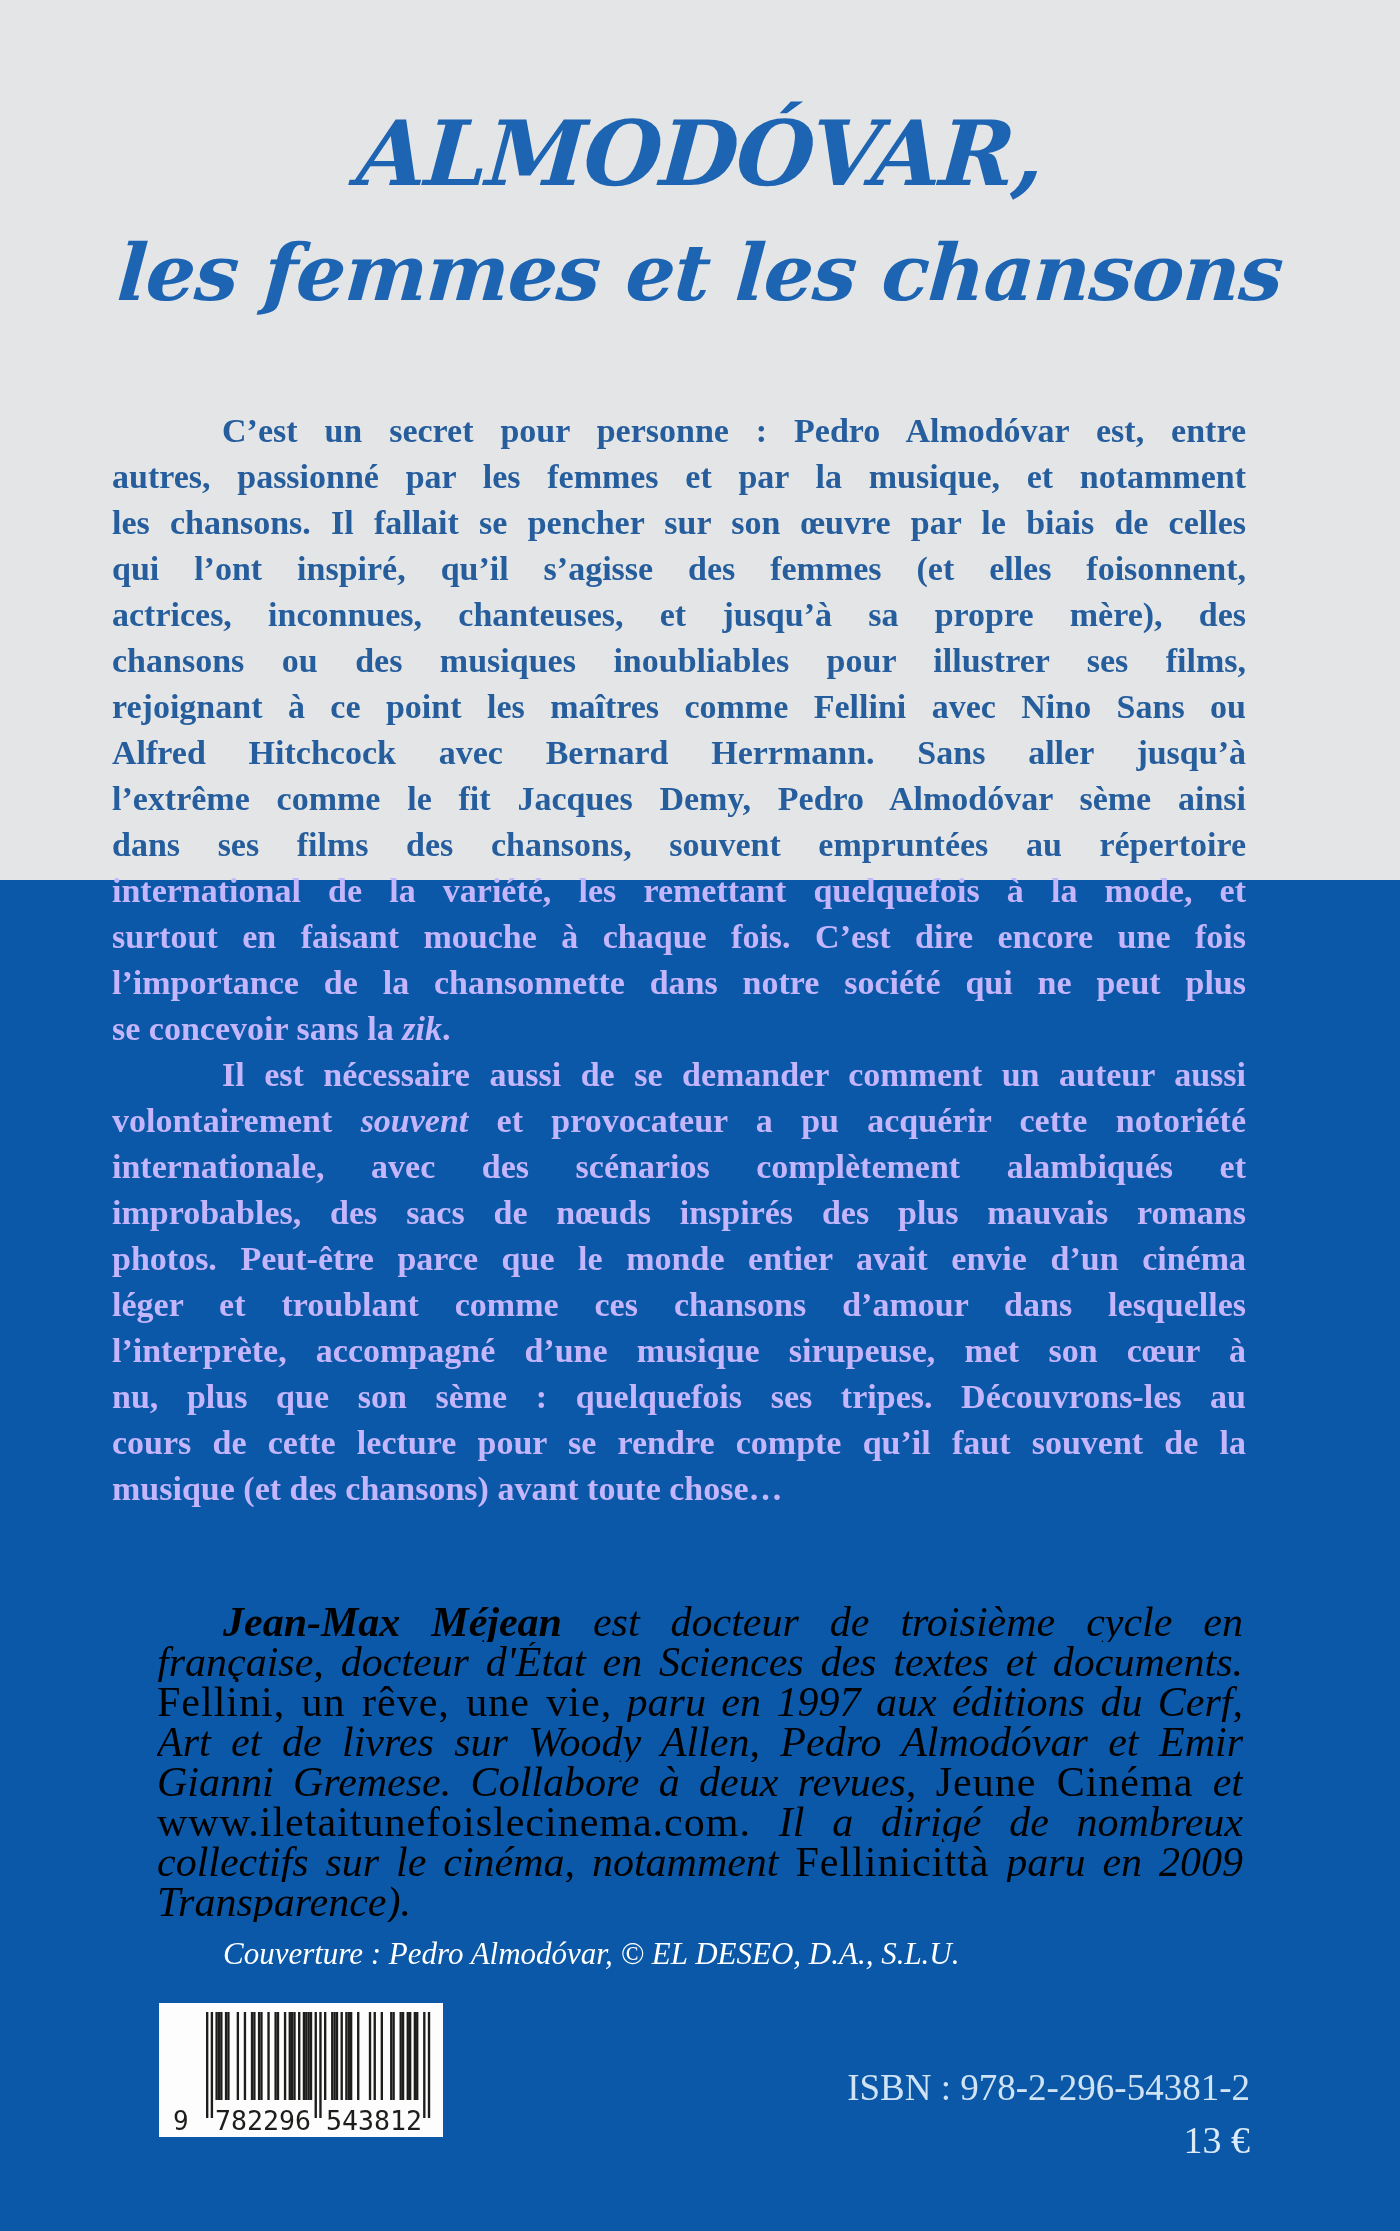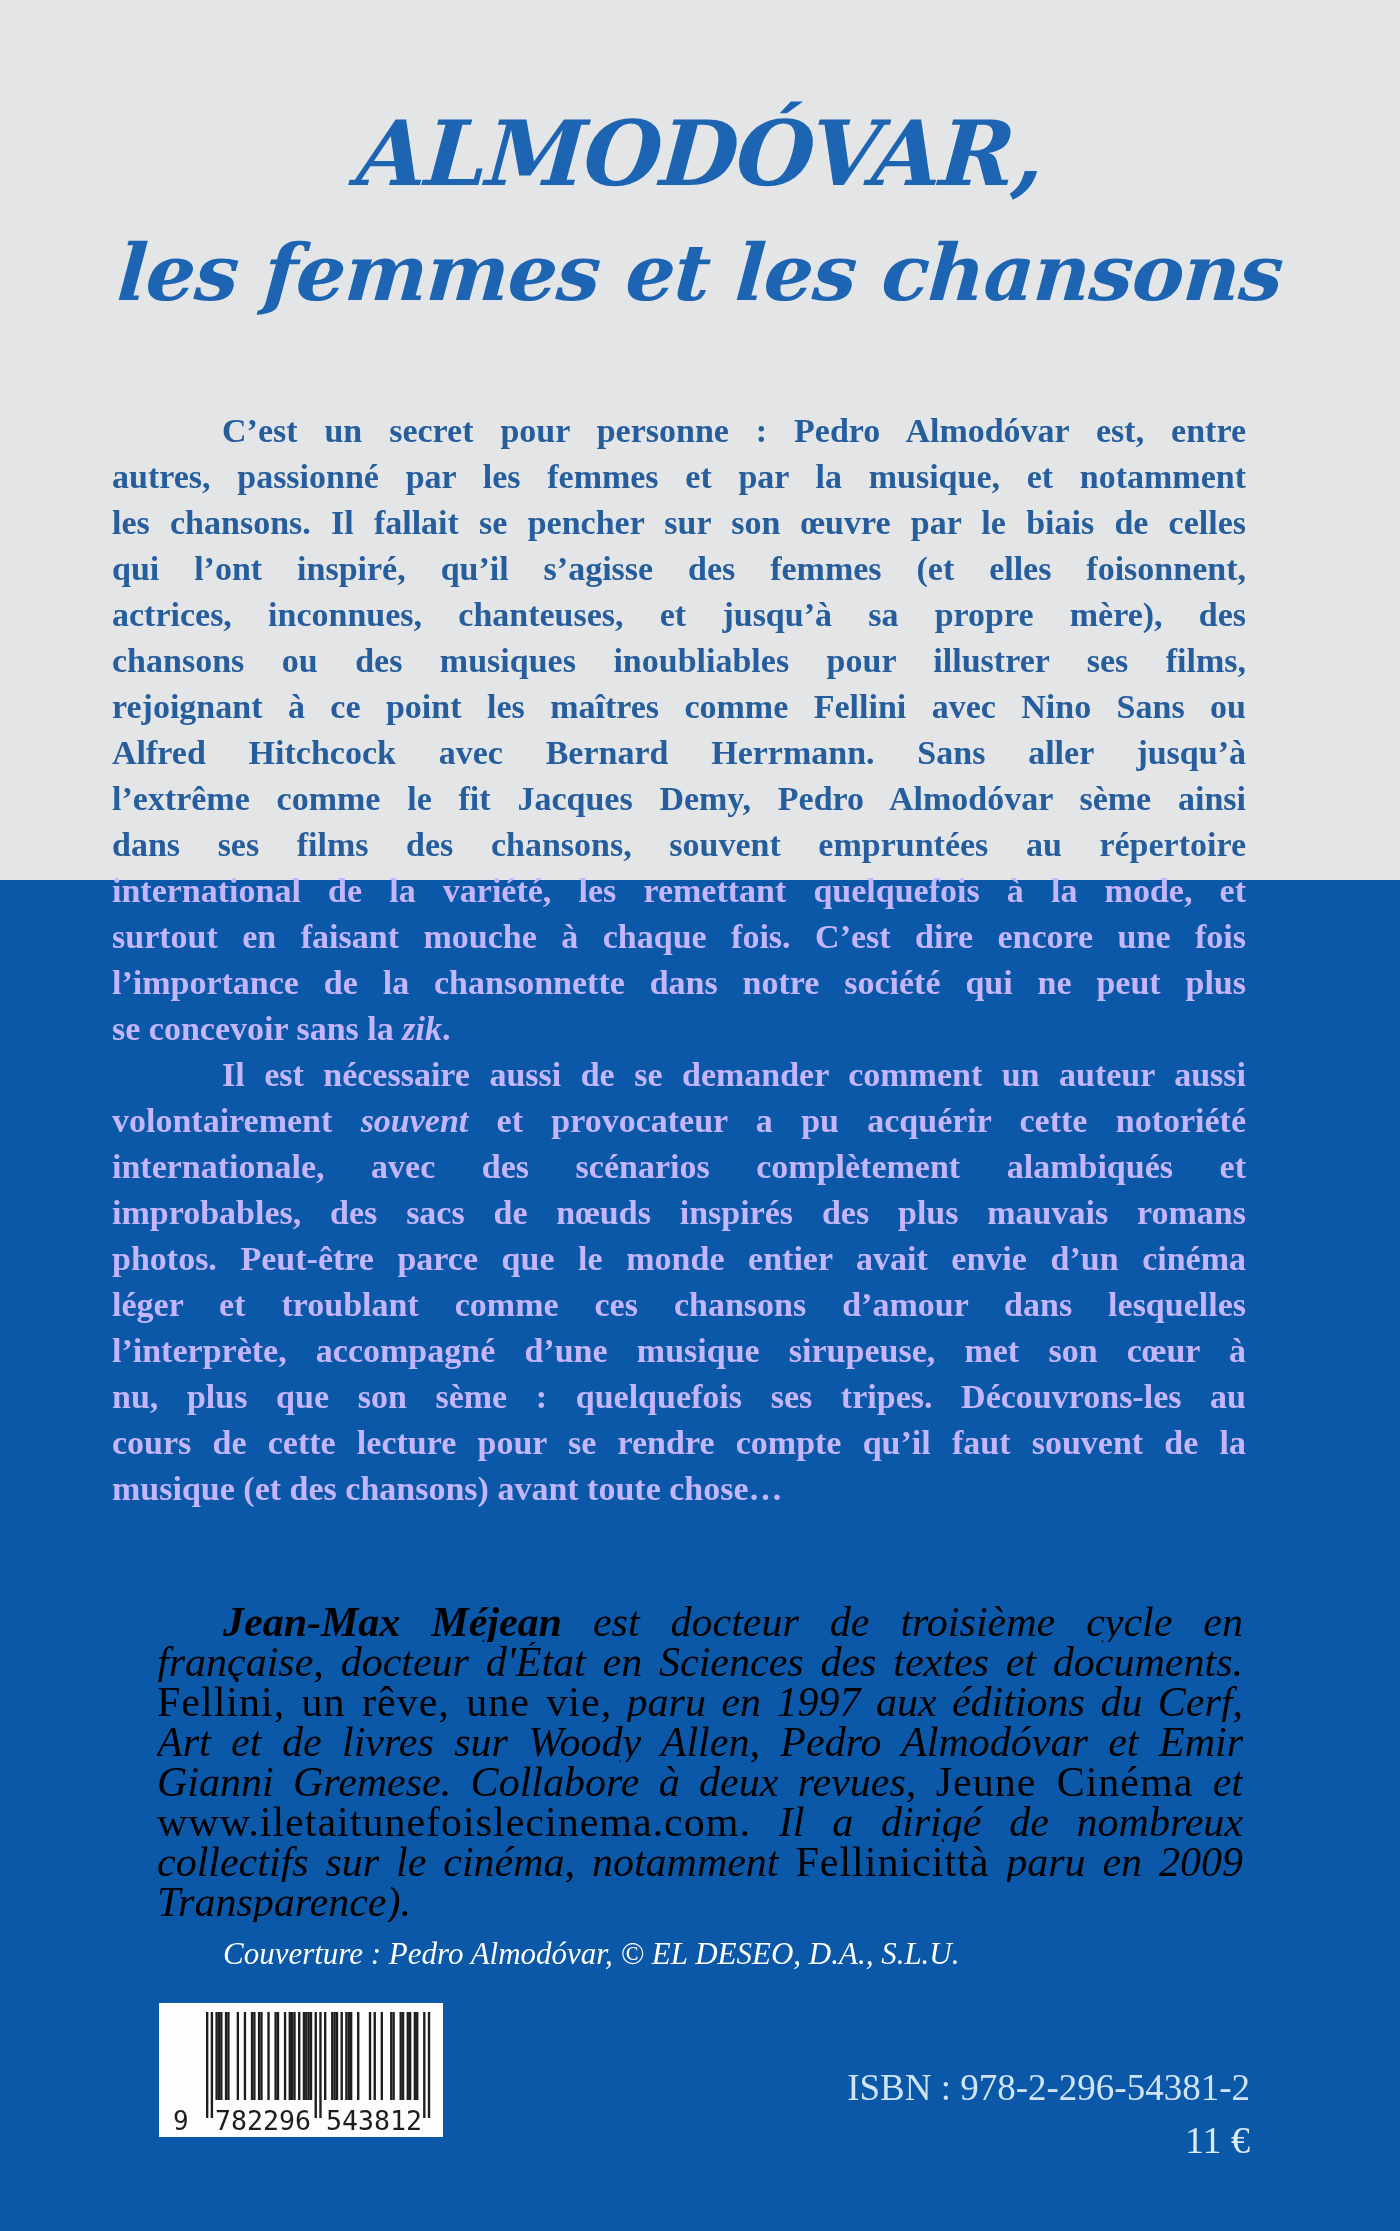--- a/index.html
+++ b/index.html
@@ -142,14 +142,14 @@
         </g>
       <g fill="#1d1d1b" font-family="DejaVu Sans Mono, monospace" font-size="26">
         <text x="14" y="127">9</text>
         <text x="56" y="127" textLength="96" lengthAdjust="spacingAndGlyphs">782296</text>
         <text x="167" y="127" textLength="96" lengthAdjust="spacingAndGlyphs">543812</text>
       </g>
     </svg>
   </div>
 
   <div class="isbn">ISBN : 978-2-296-54381-2</div>
-  <div class="price">11 €</div>
+  <div class="price">13 €</div>
 </div>
 
 </body></html>

